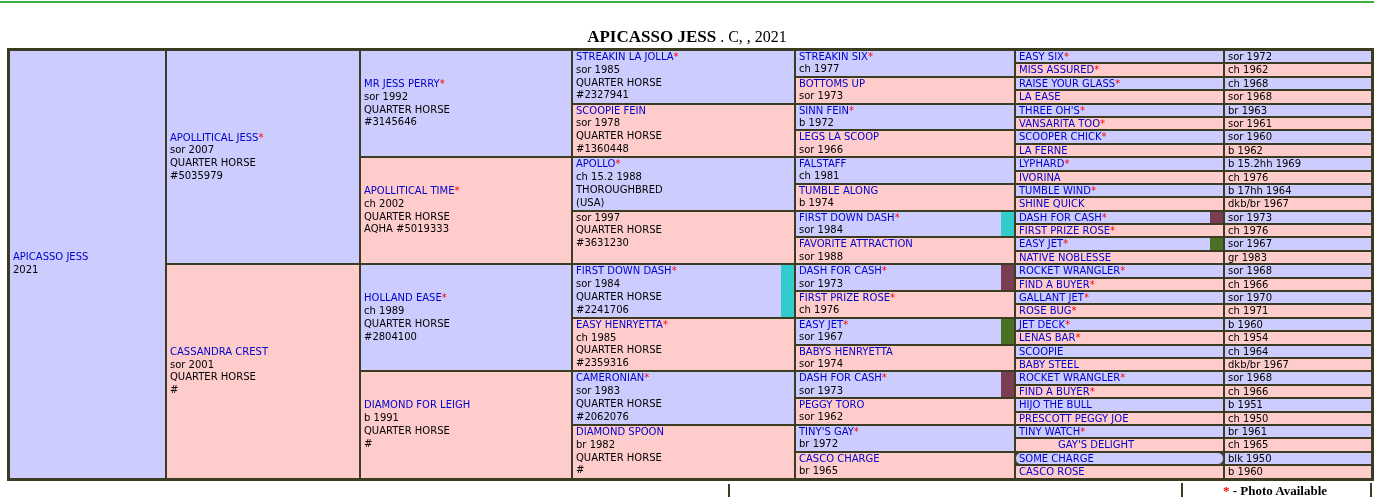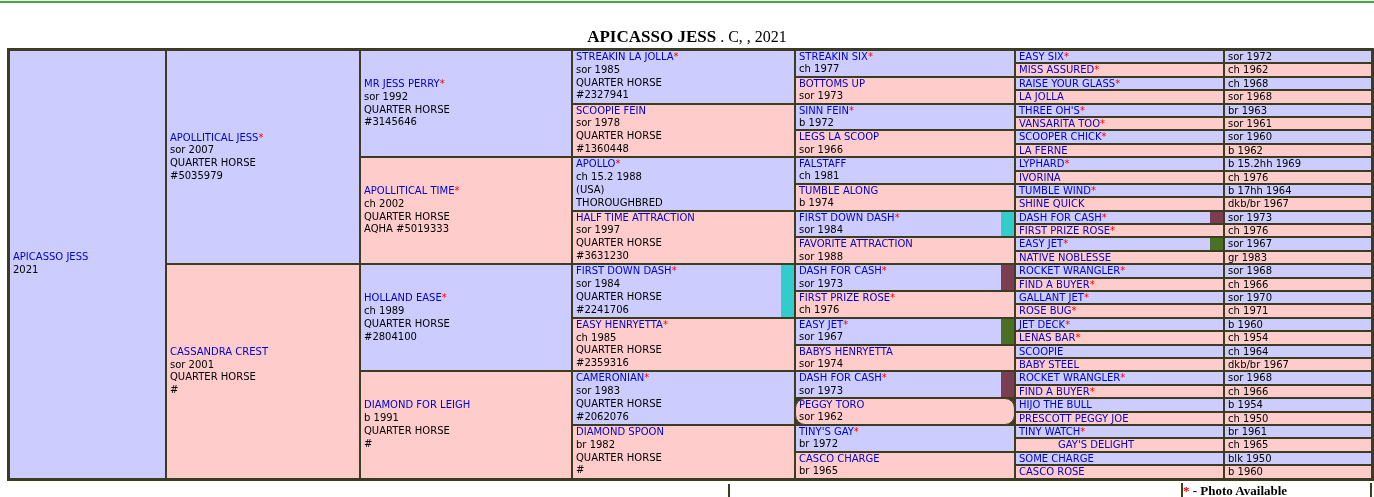--- a/index.html
+++ b/index.html
@@ -31,21 +31,21 @@
   .g6{line-height:11.4px}
   .bg-b{background:#ccccff}
   .bg-p{background:#ffcccc}
   .horse-link{color:#0000cc;cursor:pointer;text-decoration:none}
   .star{color:#ff0000}
   .detail{color:#000}
   .chip{position:absolute;right:0;top:0;height:100%;width:13px}
   .footer-cell{
     position:absolute;top:483px;left:1181px;width:191px;height:14px;
     border-left:2px solid #3c3c22;border-right:2px solid #3c3c22;
-    box-sizing:border-box;text-align:left;padding-right:3px;
+    box-sizing:border-box;text-align:center;padding-right:3px;
     font-family:"Liberation Serif",serif;font-weight:bold;font-size:13px;color:#000;
   }
   .vline-extra{position:absolute;top:484px;left:728px;width:2px;height:13px;background:#3c3c22}
 </style>
 </head>
 <body>
 
 <div class="topbar"></div>
 
 <div class="title">
@@ -101,25 +101,24 @@
     </div>
     <div class="cell bg-p" style="grid-area: 5 / 4 / span 4;">
       <div><span class="horse-link">SCOOPIE FEIN</span></div>
       <div class="detail">sor 1978</div>
       <div class="detail">QUARTER HORSE</div>
       <div class="detail">#1360448</div>
     </div>
     <div class="cell bg-b" style="grid-area: 9 / 4 / span 4;">
       <div><span class="horse-link">APOLLO</span><span class="star">*</span></div>
       <div class="detail">ch 15.2 1988</div>
+      <div class="detail">THOROUGHBRED</div>
       <div class="detail">(USA)</div>
-      <div class="detail">THOROUGHBRED</div>
     </div>
     <div class="cell bg-p" style="grid-area: 13 / 4 / span 4;">
-      <div><span class="horse-link">HALF TIME ATTRACTION</span></div>
       <div class="detail">sor 1997</div>
       <div class="detail">QUARTER HORSE</div>
       <div class="detail">#3631230</div>
     </div>
     <div class="cell bg-b" style="grid-area: 17 / 4 / span 4;">
       <div><span class="horse-link">FIRST DOWN DASH</span><span class="star">*</span></div>
       <div class="detail">sor 1984</div>
       <div class="detail">QUARTER HORSE</div>
       <div class="detail">#2241706</div>
       <div class="chip" style="background: rgb(51, 204, 204);"></div>
@@ -191,21 +190,21 @@
     </div>
     <div class="cell bg-p g5" style="grid-area: 23 / 5 / span 2;">
       <div><span class="horse-link">BABYS HENRYETTA</span></div>
       <div class="detail">sor 1974</div>
     </div>
     <div class="cell bg-b g5" style="grid-area: 25 / 5 / span 2;">
       <div><span class="horse-link">DASH FOR CASH</span><span class="star">*</span></div>
       <div class="detail">sor 1973</div>
       <div class="chip" style="background: rgb(122, 61, 82);"></div>
     </div>
-    <div class="cell bg-p g5" style="grid-area: 27 / 5 / span 2; border-radius: 10px;">
+    <div class="cell bg-p g5" style="grid-area: 27 / 5 / span 2;">
       <div><span class="horse-link">PEGGY TORO</span></div>
       <div class="detail">sor 1962</div>
     </div>
     <div class="cell bg-b g5" style="grid-area: 29 / 5 / span 2;">
       <div><span class="horse-link">TINY'S GAY</span><span class="star">*</span></div>
       <div class="detail">br 1972</div>
     </div>
     <div class="cell bg-p g5" style="grid-area: 31 / 5 / span 2;">
       <div><span class="horse-link">CASCO CHARGE</span></div>
       <div class="detail">br 1965</div>
@@ -216,21 +215,21 @@
     <div class="cell g6 bg-b" style="grid-area: 1 / 7;"><span>sor 1972</span></div>
     <div class="cell bg-p g6" style="grid-area: 2 / 6 / span 1;">
       <div><span class="horse-link">MISS ASSURED</span><span class="star">*</span></div>
     </div>
     <div class="cell g6 bg-p" style="grid-area: 2 / 7;"><span>ch 1962</span></div>
     <div class="cell bg-b g6" style="grid-area: 3 / 6 / span 1;">
       <div><span class="horse-link">RAISE YOUR GLASS</span><span class="star">*</span></div>
     </div>
     <div class="cell g6 bg-b" style="grid-area: 3 / 7;"><span>ch 1968</span></div>
     <div class="cell bg-p g6" style="grid-area: 4 / 6 / span 1;">
-      <div><span class="horse-link">LA JOLLA</span></div>
+      <div><span class="horse-link">LA EASE</span></div>
     </div>
     <div class="cell g6 bg-p" style="grid-area: 4 / 7;"><span>sor 1968</span></div>
     <div class="cell bg-b g6" style="grid-area: 5 / 6 / span 1;">
       <div><span class="horse-link">THREE OH'S</span><span class="star">*</span></div>
     </div>
     <div class="cell g6 bg-b" style="grid-area: 5 / 7;"><span>br 1963</span></div>
     <div class="cell bg-p g6" style="grid-area: 6 / 6 / span 1;">
       <div><span class="horse-link">VANSARITA TOO</span><span class="star">*</span></div>
     </div>
     <div class="cell g6 bg-p" style="grid-area: 6 / 7;"><span>sor 1961</span></div>
@@ -312,34 +311,34 @@
       <div><span class="horse-link">ROCKET WRANGLER</span><span class="star">*</span></div>
     </div>
     <div class="cell g6 bg-b" style="grid-area: 25 / 7;"><span>sor 1968</span></div>
     <div class="cell bg-p g6" style="grid-area: 26 / 6 / span 1;">
       <div><span class="horse-link">FIND A BUYER</span><span class="star">*</span></div>
     </div>
     <div class="cell g6 bg-p" style="grid-area: 26 / 7;"><span>ch 1966</span></div>
     <div class="cell bg-b g6" style="grid-area: 27 / 6 / span 1;">
       <div><span class="horse-link">HIJO THE BULL</span></div>
     </div>
-    <div class="cell g6 bg-b" style="grid-area: 27 / 7;"><span>b 1954</span></div>
+    <div class="cell g6 bg-b" style="grid-area: 27 / 7;"><span>b 1951</span></div>
     <div class="cell bg-p g6" style="grid-area: 28 / 6 / span 1;">
       <div><span class="horse-link">PRESCOTT PEGGY JOE</span></div>
     </div>
     <div class="cell g6 bg-p" style="grid-area: 28 / 7;"><span>ch 1950</span></div>
     <div class="cell bg-b g6" style="grid-area: 29 / 6 / span 1;">
       <div><span class="horse-link">TINY WATCH</span><span class="star">*</span></div>
     </div>
     <div class="cell g6 bg-b" style="grid-area: 29 / 7;"><span>br 1961</span></div>
     <div class="cell bg-p g6" style="grid-area: 30 / 6 / span 1; padding-left: 42px;">
       <div><span class="horse-link">GAY'S DELIGHT</span></div>
     </div>
     <div class="cell g6 bg-p" style="grid-area: 30 / 7;"><span>ch 1965</span></div>
-    <div class="cell bg-b g6" style="grid-area: 31 / 6 / span 1;">
+    <div class="cell bg-b g6" style="grid-area: 31 / 6 / span 1; border-radius: 6px;">
       <div><span class="horse-link">SOME CHARGE</span></div>
     </div>
     <div class="cell g6 bg-b" style="grid-area: 31 / 7;"><span>blk 1950</span></div>
     <div class="cell bg-p g6" style="grid-area: 32 / 6 / span 1;">
       <div><span class="horse-link">CASCO ROSE</span></div>
     </div>
     <div class="cell g6 bg-p" style="grid-area: 32 / 7;"><span>b 1960</span></div>
   </div>
 
 <div class="vline-extra"></div>

